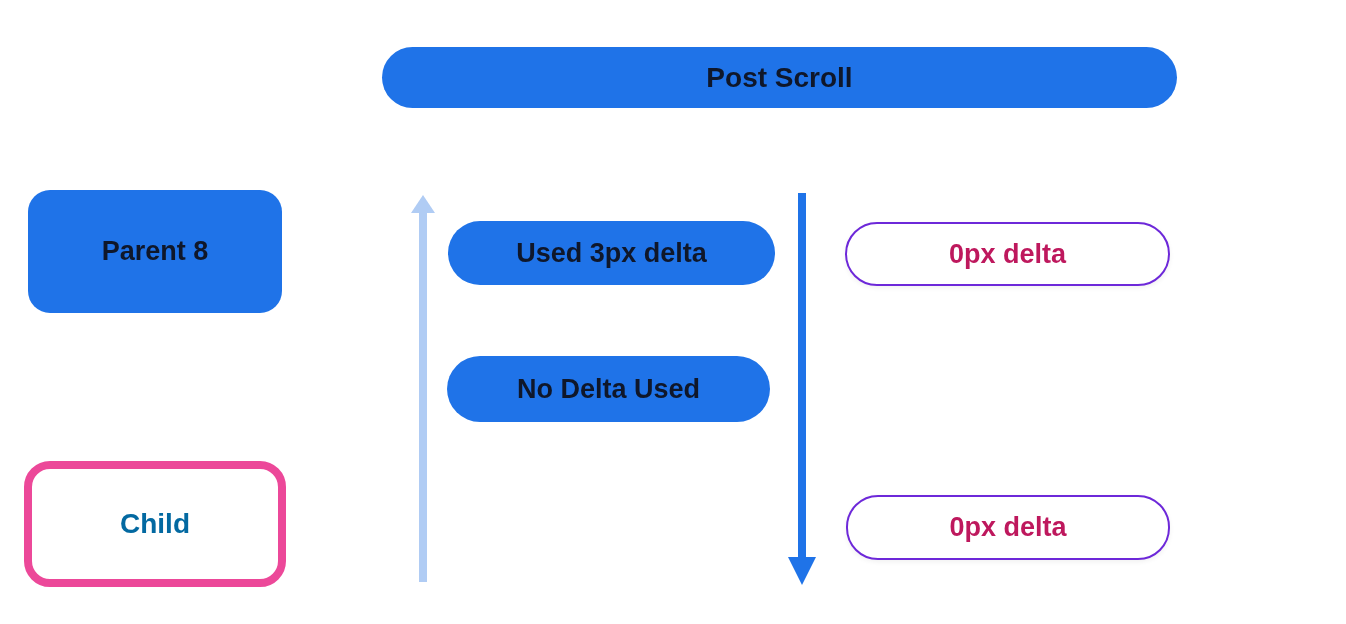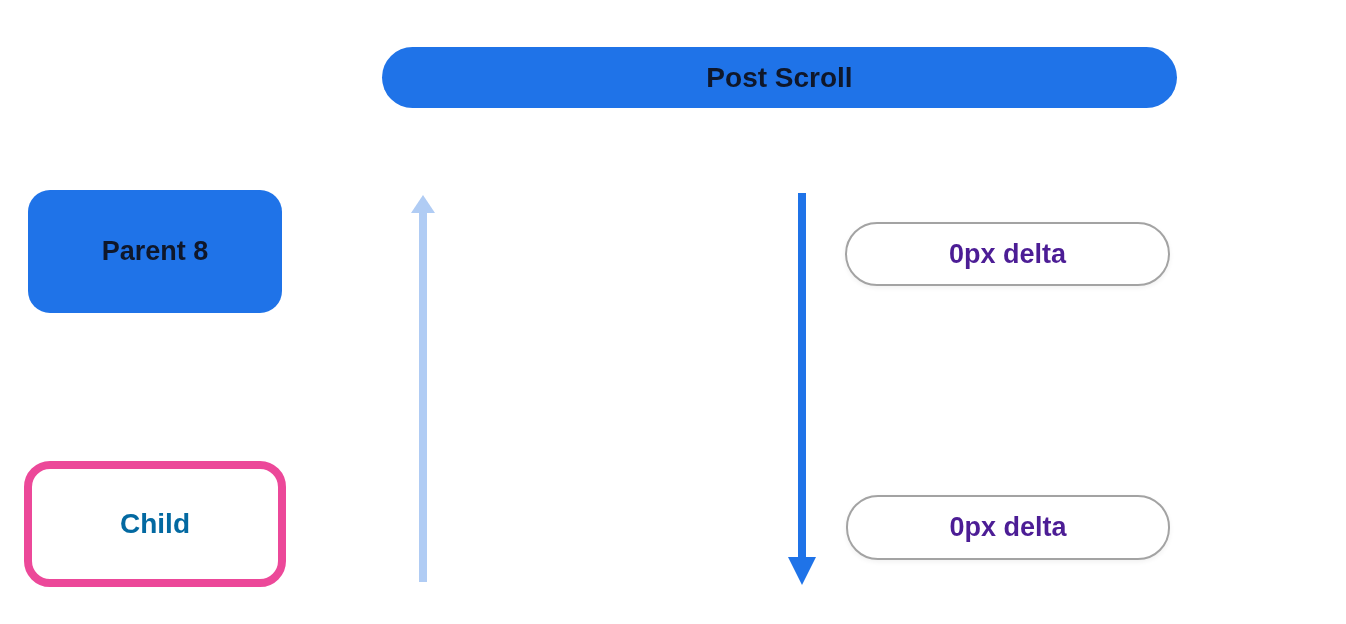--- a/index.html
+++ b/index.html
@@ -23,22 +23,22 @@
     justify-content: center;
     box-sizing: border-box;
     font-weight: bold;
   }
   .pill.blue {
     background: #1f73e8;
     color: #0f172a;
   }
   .pill.white {
     background: #ffffff;
-    color: #4c1d95;
-    border: 2px solid #a3a3a3;
+    color: #be185d;
+    border: 2px solid #6d28d9;
     box-shadow: 0 2px 5px rgba(0,0,0,0.06);
   }
   .header-pill {
     left: 382px; top: 47px;
     width: 795px; height: 61px;
     border-radius: 31px;
     font-size: 28px;
   }
   .parent-box {
     left: 28px;
@@ -130,21 +130,23 @@
   <div class="pill blue parent-box parent-2">Parent 8</div>
 
 
   <div class="child-box">
     <span>Child</span>
   </div>
 
   <div class="arrow-shaft up-shaft"></div>
   <div class="arrow-head up-head"></div>
 
+  <div class="pill blue mid-pill-1">Used 3px delta</div>
 
+  <div class="pill blue mid-pill-2">No Delta Used</div>
 
   <div class="arrow-shaft down-shaft"></div>
   <div class="arrow-head down-head"></div>
 
   <div class="pill white right-pill-1">0px delta</div>
 
   <div class="pill white right-pill-2">0px delta</div>
 
 </div>
 

